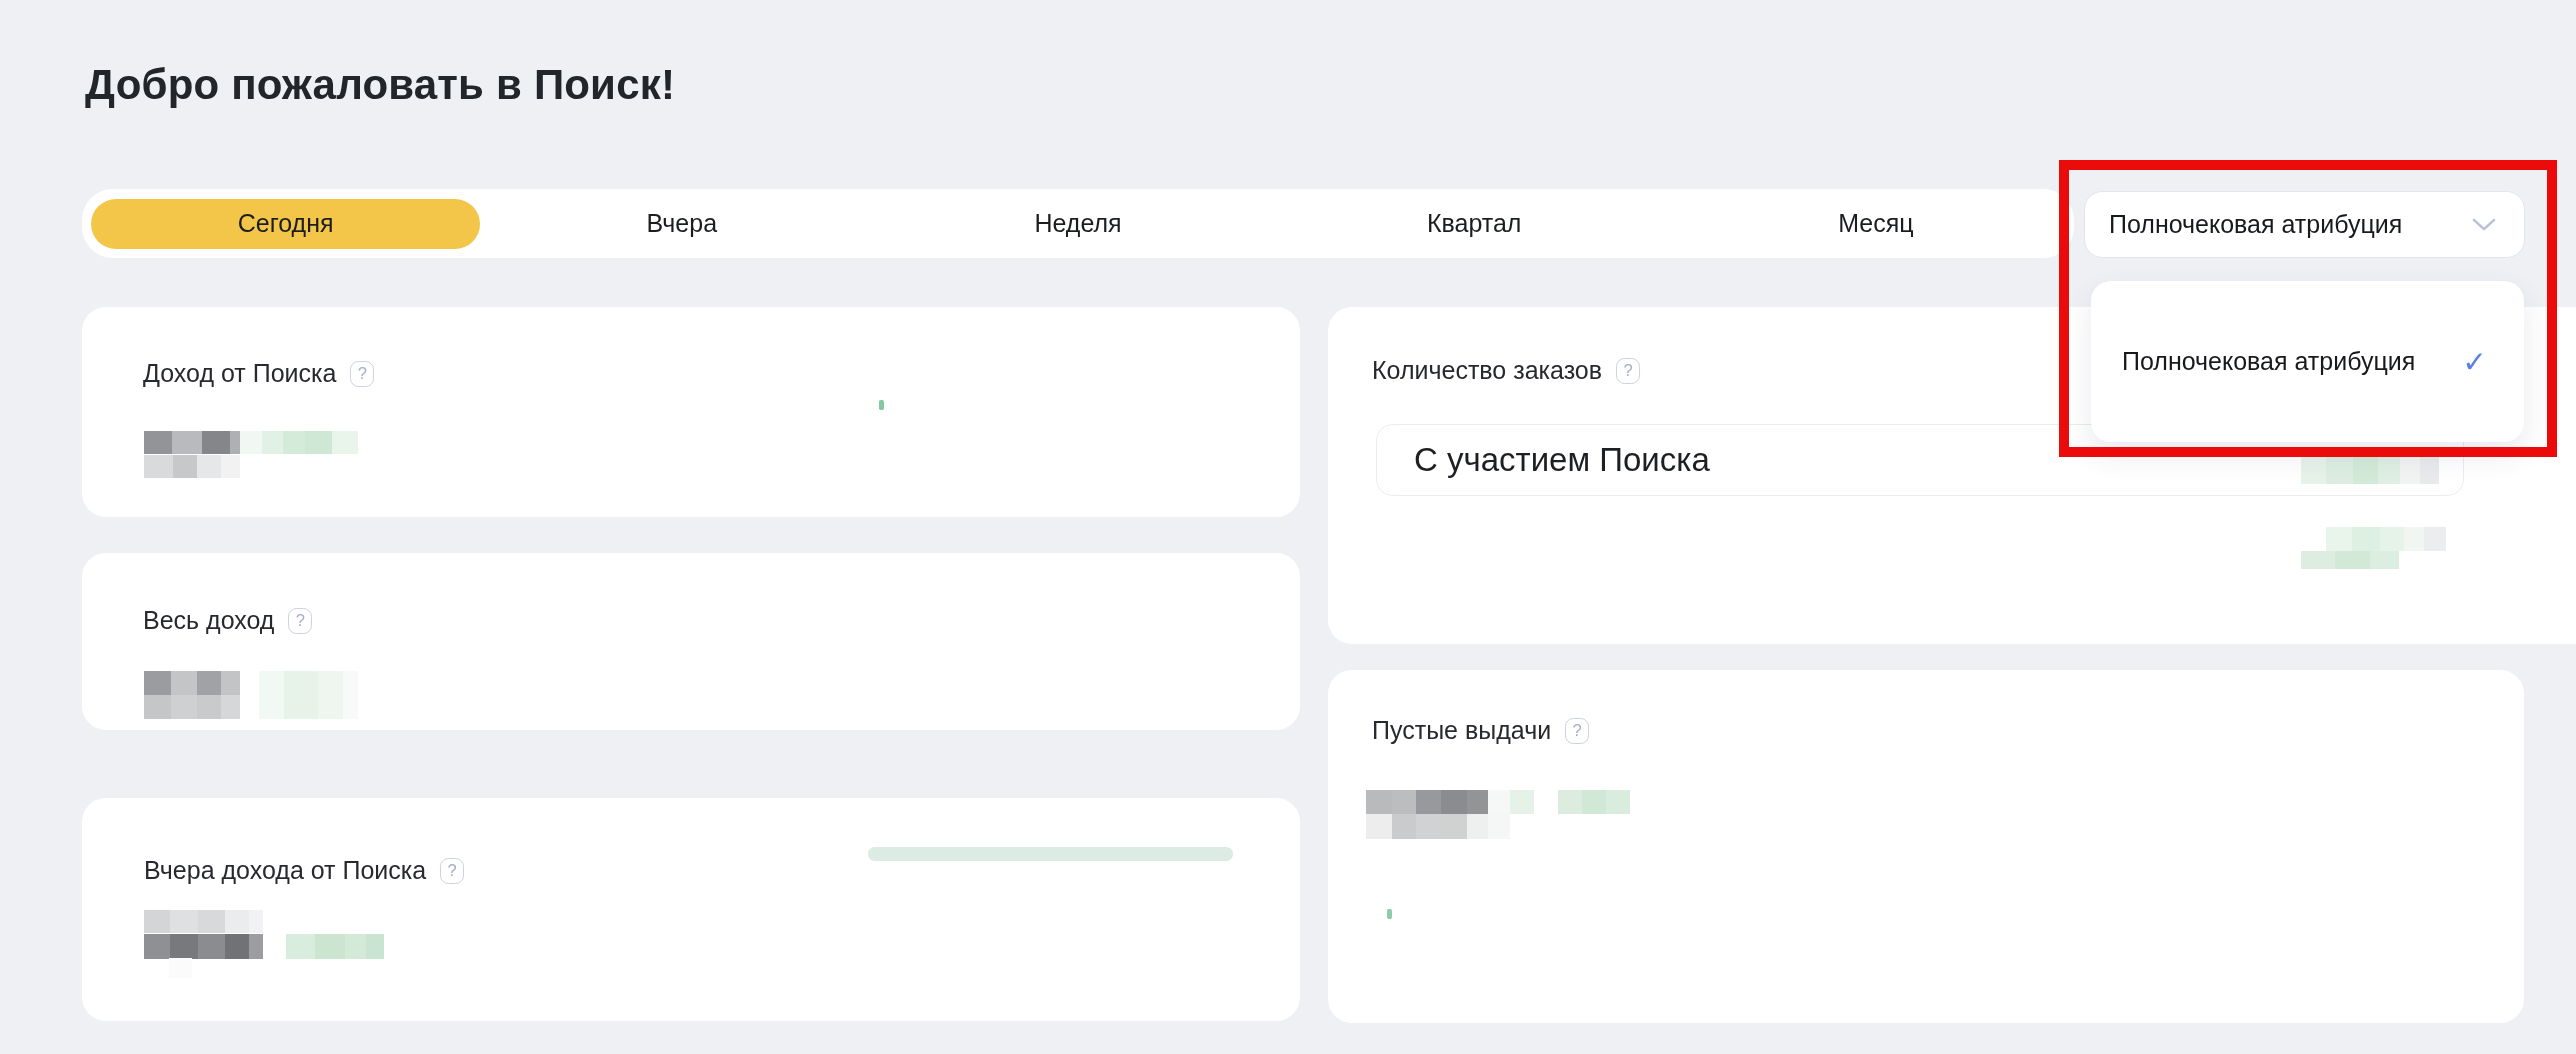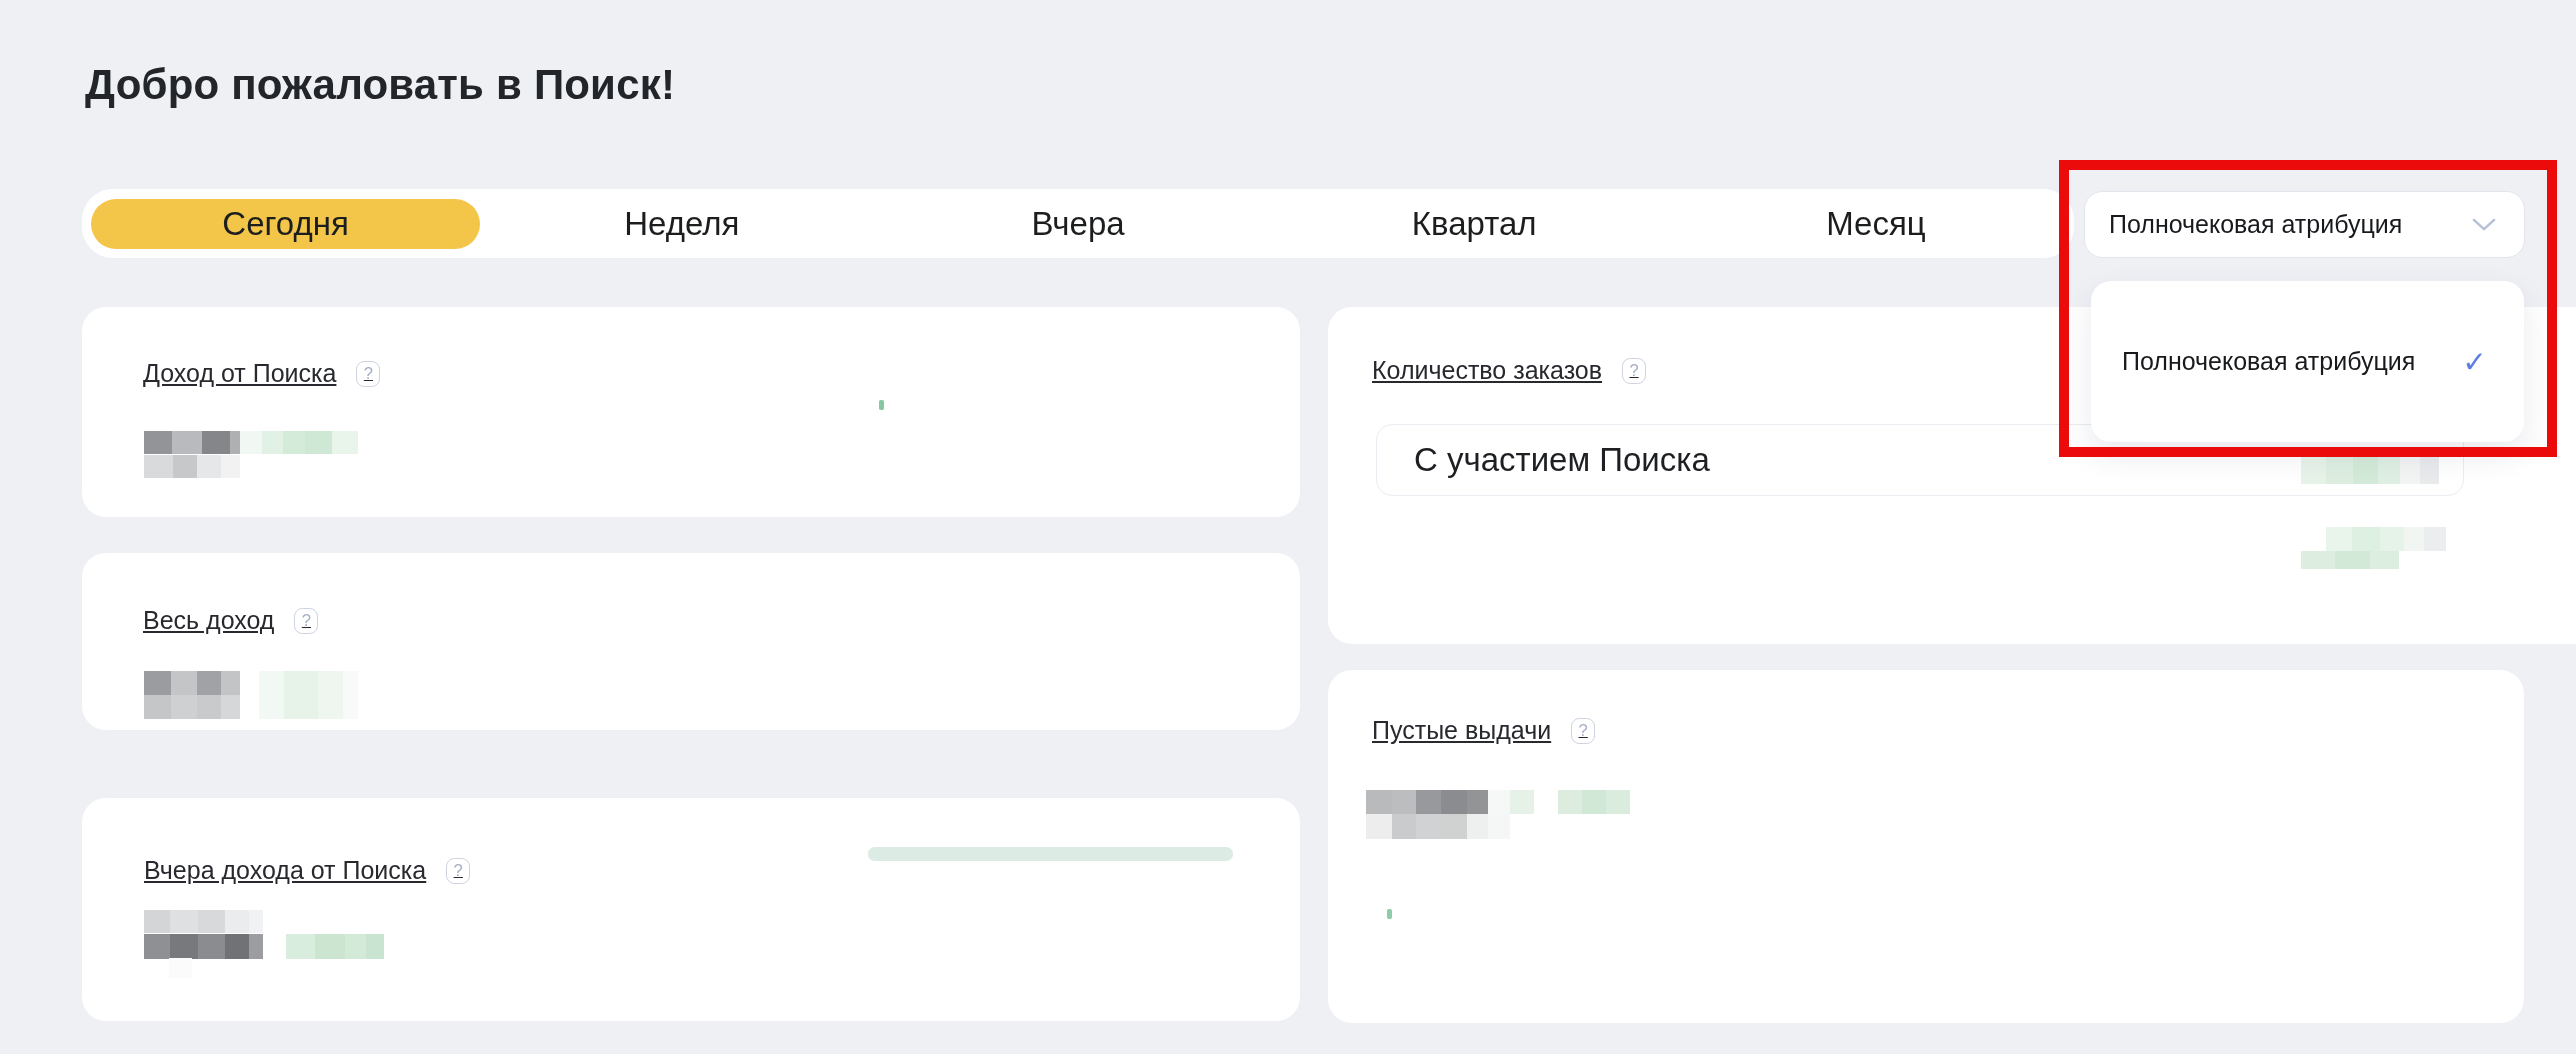--- a/index.html
+++ b/index.html
@@ -22,21 +22,21 @@
   .tabbar{
     position:absolute;left:82px;top:189px;
     width:1992px;height:69px;
     background:#ffffff;border-radius:31px;
     display:flex;align-items:center;
     padding:0;box-sizing:border-box;
   }
   .tab{
     flex:1 1 0;height:50px;margin:0 3.7px;
     display:flex;align-items:center;justify-content:center;
-    font-size:33px;font-weight:500;color:#1b1d1f;
+    font-size:25px;font-weight:500;color:#1b1d1f;
     border-radius:25px;cursor:pointer;
   }
   .tab.first{margin-left:9.2px;}
   .tab.last{margin-right:9.2px;}
   .tab.active{background:#f3c64a;}
   
   .dd-button{
     position:absolute;left:2084px;top:191px;
     width:441px;height:67px;box-sizing:border-box;
     background:#fff;border:1.8px solid #e2e5ed;border-radius:18.4px;
@@ -64,22 +64,22 @@
   .red-rect{
     position:absolute;left:2059px;top:160px;
     width:498px;height:297px;box-sizing:border-box;
     border:10px solid #ec0b0b;z-index:60;pointer-events:none;
   }
   
   .card{
     position:absolute;background:#fff;border-radius:24px;
   }
   .card-title{
-    position:absolute;display:flex;align-items:center;gap:20px;
-    font-size:25px;font-weight:500;color:#27292e;text-decoration:underline;
+    position:absolute;display:flex;align-items:center;gap:14px;
+    font-size:25px;font-weight:500;color:#27292e;
   }
   .help{
     width:24px;height:26px;box-sizing:border-box;
     border:1.8px solid #cdd2e0;border-radius:8.3px;
     display:flex;align-items:center;justify-content:center;
     font-size:16.6px;font-weight:500;color:#a6aec5;
   }
   .inner-row{
     position:absolute;box-sizing:border-box;
     border:1.8px solid #e9ecf1;border-radius:16.6px;background:#fff;
@@ -98,24 +98,24 @@
 
 <div class="canvas">
 
   <div class="h1">Добро пожаловать в Поиск!</div>
 
   <div class="tabbar">
     <div class="tab first active">
         <span>Сегодня</span>
       </div>
     <div class="tab">
+        <span>Вчера</span>
+      </div>
+    <div class="tab">
         <span>Неделя</span>
-      </div>
-    <div class="tab">
-        <span>Вчера</span>
       </div>
     <div class="tab last">
         <span>Квартал</span>
       </div>
     <div class="tab">
         <span>Месяц</span>
       </div>
   </div>
 
   <div class="dd-button">

